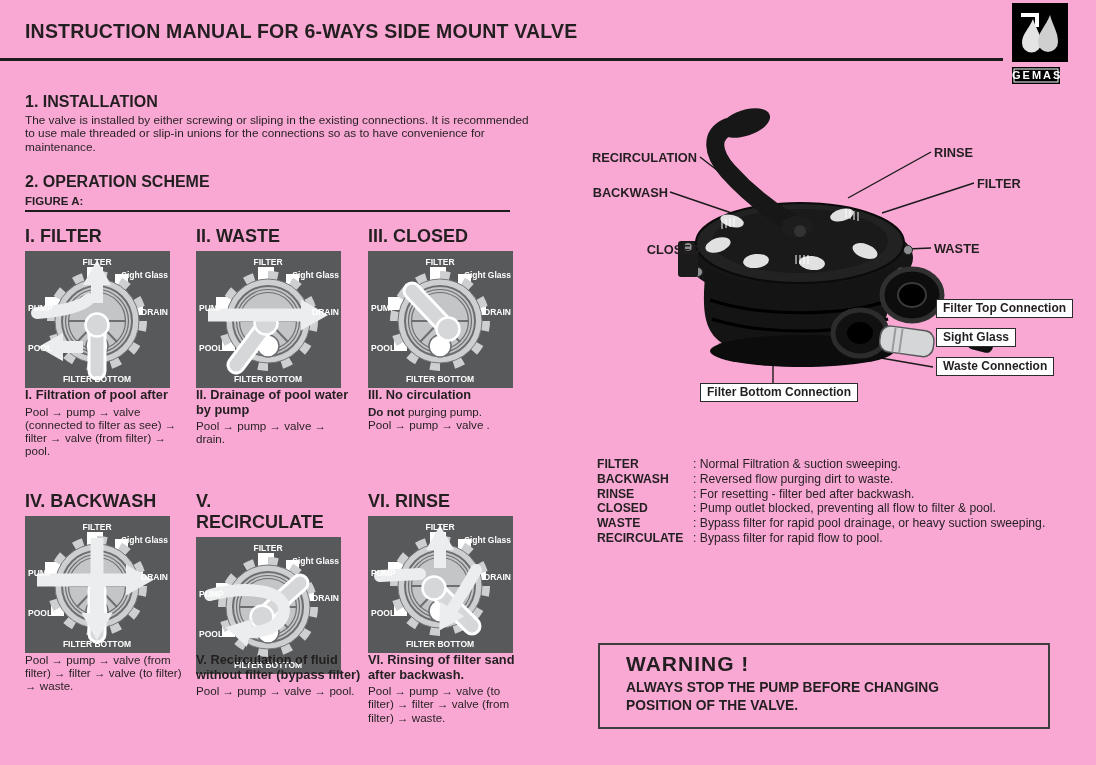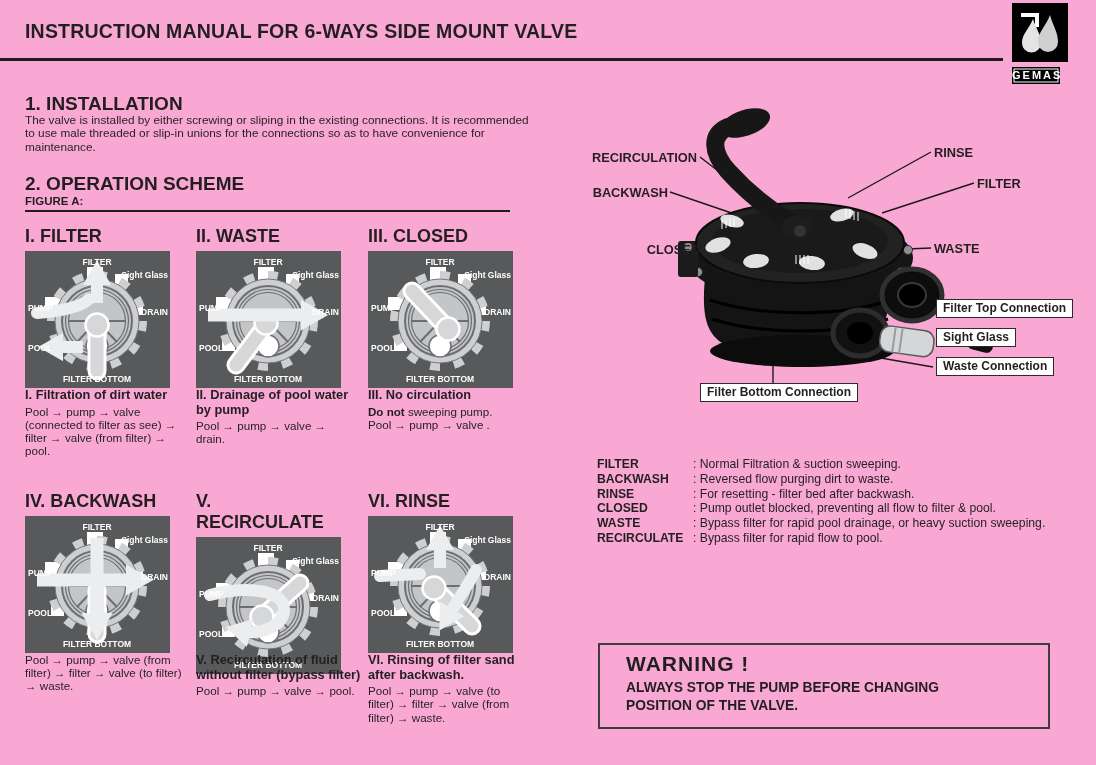--- a/index.html
+++ b/index.html
@@ -6,21 +6,21 @@
   .page{position:relative;width:1096px;height:765px;background:#f9a8d4;overflow:hidden;
         font-family:"Liberation Sans",sans-serif;color:#231f20;}
   .abs{position:absolute;}
   
   .title{left:25px;top:20px;font-size:19.5px;font-weight:bold;letter-spacing:.2px;white-space:nowrap;}
   .rule{left:0;top:58px;width:1003px;height:3px;background:#1c1c1c;}
   .logo{left:1012px;top:3px;width:48px;}
   .logo-bar{margin-top:1px;background:#000;color:#fff;text-align:center;font-weight:bold;
             font-size:11px;letter-spacing:2px;padding:2px 0 3px;box-shadow:inset 0 0 0 1.5px #000, inset 0 0 0 2.5px #fff;}
   
-  .h1s{font-size:19px;font-weight:bold;}
+  .h1s{font-size:16px;font-weight:bold;}
   .para{left:25px;top:114px;width:505px;font-size:11.8px;line-height:13.4px;}
   .figa{left:25px;top:195px;font-size:11.5px;font-weight:bold;}
   .figline{left:25px;top:210px;width:485px;height:2px;background:#1c1c1c;}
   
   .panel{position:absolute;width:145px;}
   .ptitle{font-size:18px;font-weight:bold;margin:0 0 4px 0;}
   .panel svg{display:block;}
   .panel text{font-family:"Liberation Sans",sans-serif;font-weight:bold;font-size:8.5px;fill:#fff;}
   
   .caption{position:absolute;font-size:11.6px;line-height:13.2px;}
@@ -194,30 +194,30 @@
       <text x="72" y="14" text-anchor="middle">FILTER</text>
       <text x="143" y="27" text-anchor="end">Sight Glass</text>
       <text x="3" y="60">PUMP</text>
       <text x="143" y="64" text-anchor="end">DRAIN</text>
       <text x="3" y="100">POOL</text>
       <text x="72" y="131" text-anchor="middle">FILTER BOTTOM</text>
     </svg>
   </div>
 
   <div class="caption" style="left:25px;top:388px;width:158px">
-    <div class="ctitle">I. Filtration of dirt water</div>
+    <div class="ctitle">I. Filtration of pool after</div>
     <div class="cbody">Pool → pump → valve (connected to filter as see) → filter → valve (from filter) → pool.</div>
   </div>
   <div class="caption" style="left:196px;top:388px;width:162px">
     <div class="ctitle">II. Drainage of pool water by pump</div>
     <div class="cbody">Pool → pump → valve → drain.</div>
   </div>
   <div class="caption" style="left:368px;top:388px;width:150px">
     <div class="ctitle">III. No circulation</div>
-    <div class="cbody"><b>Do not</b><span> sweeping pump.</span></div>
+    <div class="cbody"><b>Do not</b><span> purging pump.</span></div>
     <div class="cbody">Pool → pump → valve .</div>
   </div>
 
   <div class="caption" style="left:25px;top:653px;width:168px">
     <div class="cbody">Pool → pump → valve (from filter) → filter → valve (to filter) → waste.</div>
   </div>
   <div class="caption" style="left:196px;top:653px;width:168px">
     <div class="ctitle">V. Recirculation of fluid without filter (bypass filter)</div>
     <div class="cbody">Pool → pump → valve → pool.</div>
   </div>

